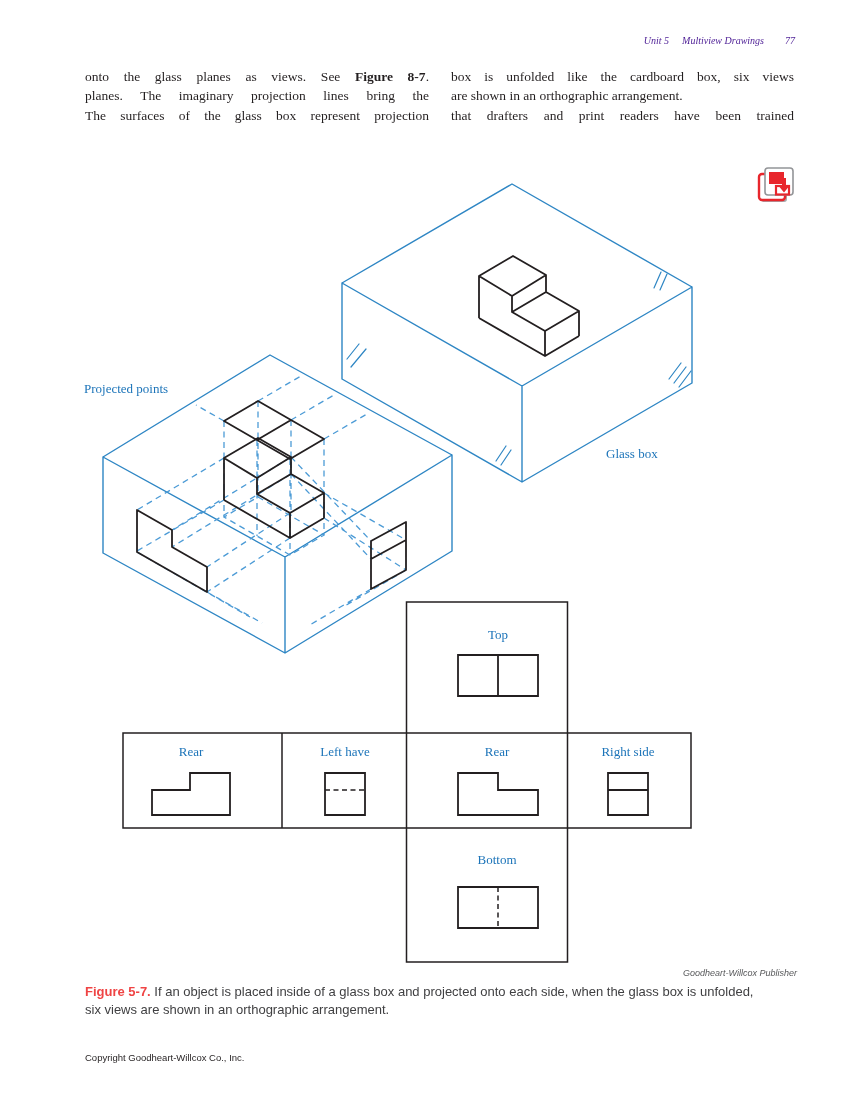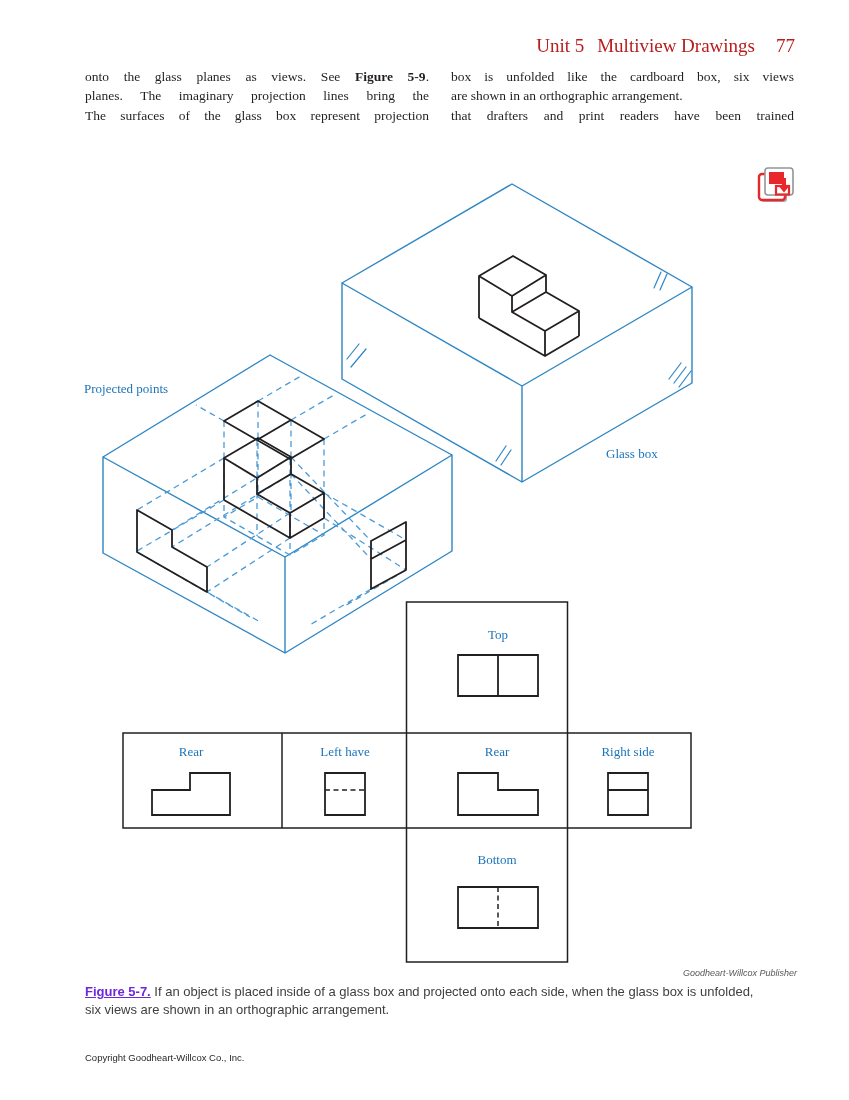--- a/index.html
+++ b/index.html
@@ -2,42 +2,42 @@
 <html><head>
 <meta charset="utf-8">
 <style>
   * { margin:0; padding:0; box-sizing:border-box; }
   html,body { width:849px; height:1100px; background:#ffffff; position:relative;
               font-family:"Liberation Serif","DejaVu Serif",serif; color:#231f20; }
   .abs { position:absolute; }
 
   
   #running-head { top:35px; left:0; width:795px; text-align:right;
-                  font-size:19px; color:#b91c1c; }
+                  font-style:italic; font-size:10px; color:#4c1d95; }
   #running-head .sp1 { margin-left:13px; }
   #running-head .sp2 { margin-left:21px; }
 
   
   .col { top:67px; font-size:13.5px; line-height:19.3px; color:#231f20; }
   #col-left  { left:85px;  width:344px; }
   #col-right { left:451px; width:343px; }
   .jline { text-align:justify; text-align-last:justify; }
   .nline { text-align:left; }
   .indent { padding-left:16px; }
   b { font-weight:bold; }
 
   
   .figlabel { font-size:13px; color:#1c74b9; white-space:nowrap; }
   .ctr { transform:translateX(-50%); }
 
   
   #caption { top:983px; left:85px; width:700px;
              font-family:"Liberation Sans",sans-serif; font-size:13px;
              line-height:17.5px; color:#404042; }
-  #caption .fignum { color:#6d28d9; font-weight:bold;text-decoration:underline; }
+  #caption .fignum { color:#ef4444; font-weight:bold; }
   #credit { top:968px; right:52px; font-family:"Liberation Sans",sans-serif;
             font-style:italic; font-size:9px; color:#58595b; }
   #footer { top:1052px; left:85px; font-family:"Liberation Sans",sans-serif;
             font-size:9.5px; color:#231f20; }
 
   
   svg .bl    { stroke:#2e86c4; stroke-width:1.4; fill:none; stroke-linejoin:round; stroke-linecap:round; }
   svg .hatch { stroke:#2e86c4; stroke-width:1.2; fill:none; stroke-linecap:round; }
   svg .obj   { stroke:#231f20; stroke-width:1.8; fill:none; stroke-linejoin:round; }
   svg .dash  { stroke:#4c9bd6; stroke-width:1.3; fill:none; stroke-dasharray:6 4.5; }
@@ -46,21 +46,21 @@
   svg .dashk { stroke:#231f20; stroke-width:1.5; fill:none; stroke-dasharray:5 3.5; }
 </style>
 </head>
 <body>
 
 <div class="abs" id="running-head">
   <span>Unit 5</span><span class="sp1">Multiview Drawings</span><span class="sp2">77</span>
 </div>
 
 <div class="abs col" id="col-left">
-  <div class="jline"><span>onto the glass planes as views. See </span><b>Figure 5-9</b><span>.</span></div>
+  <div class="jline"><span>onto the glass planes as views. See </span><b>Figure 8-7</b><span>.</span></div>
   <div class="jline">planes. The imaginary projection lines bring the</div>
   <div class="jline">The surfaces of the glass box represent projection</div>
 </div>
 <div class="abs col" id="col-right">
   <div class="jline">box is unfolded like the cardboard box, six views</div>
   <div class="nline">are shown in an orthographic arrangement.</div>
   <div class="jline">that drafters and print readers have been trained</div>
 </div>
 
 <svg class="abs" style="left:756px; top:166px;" width="42" height="40" viewBox="0 0 42 40">

